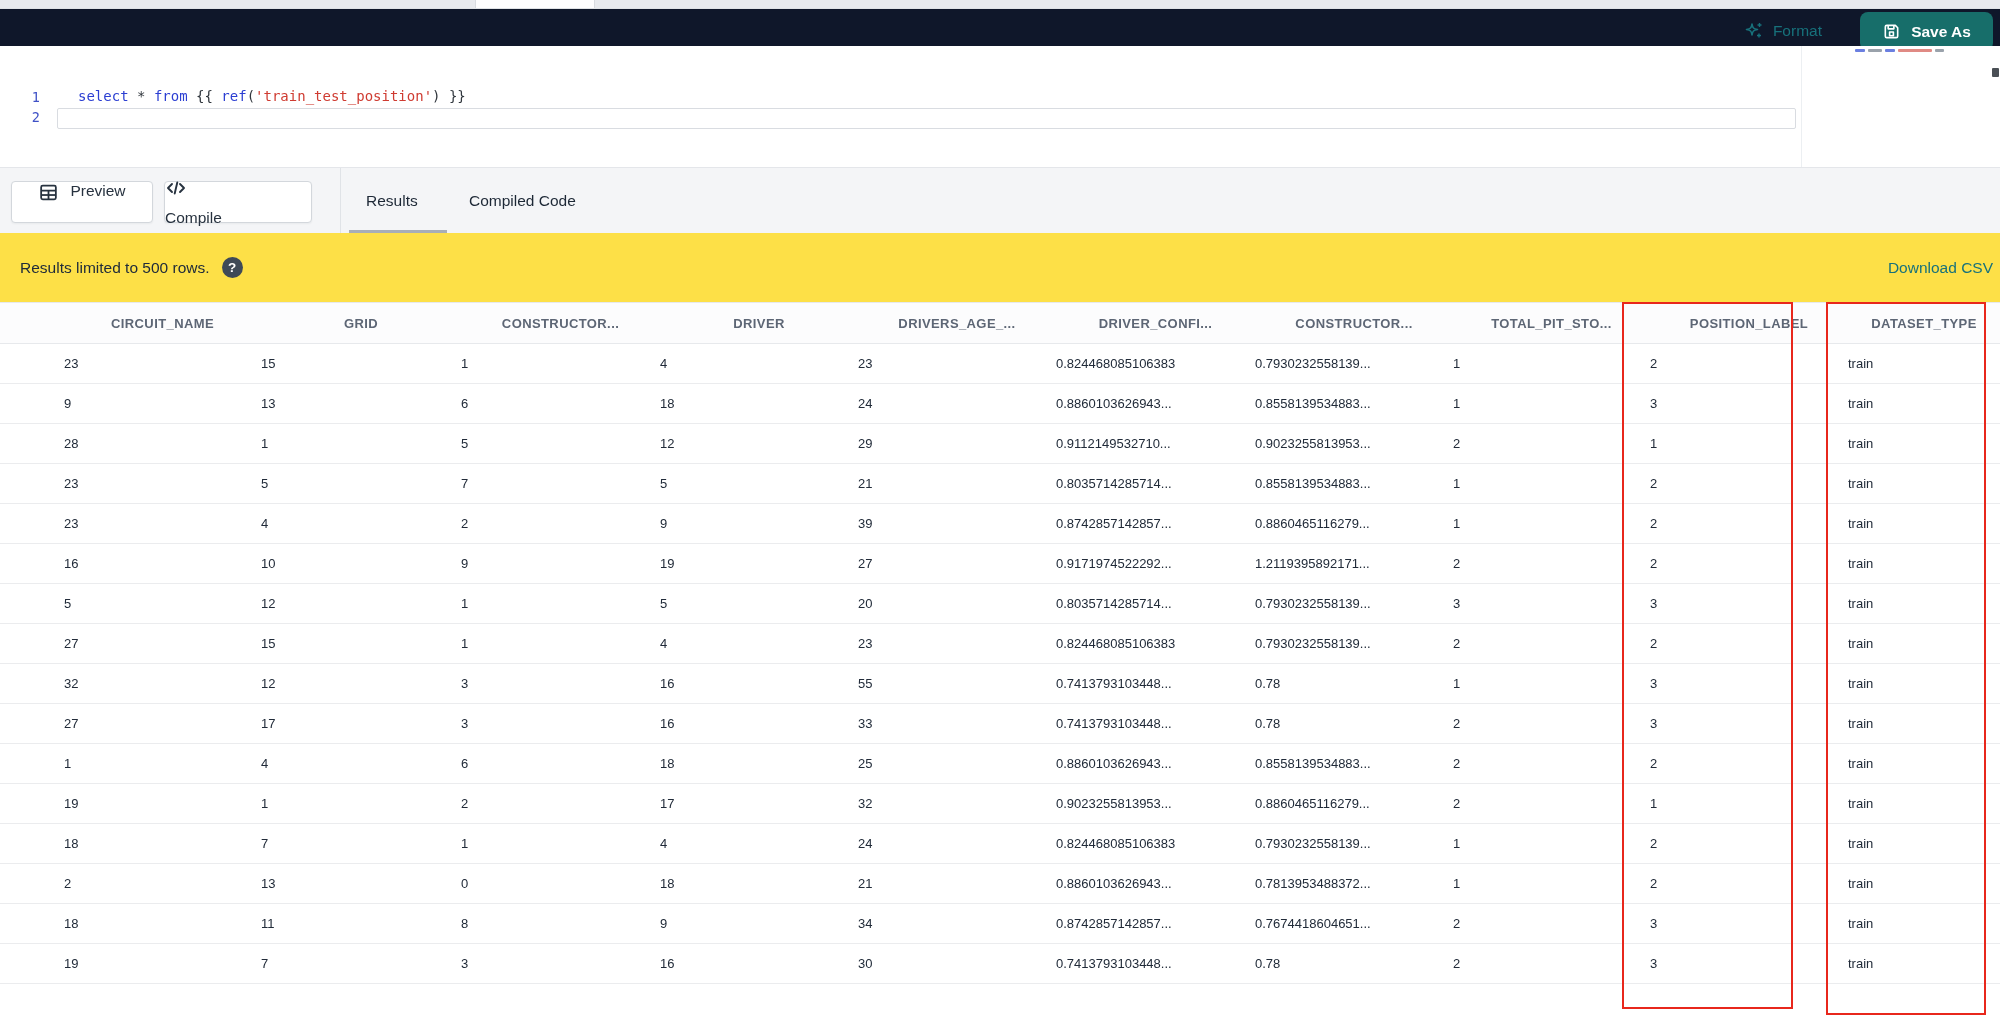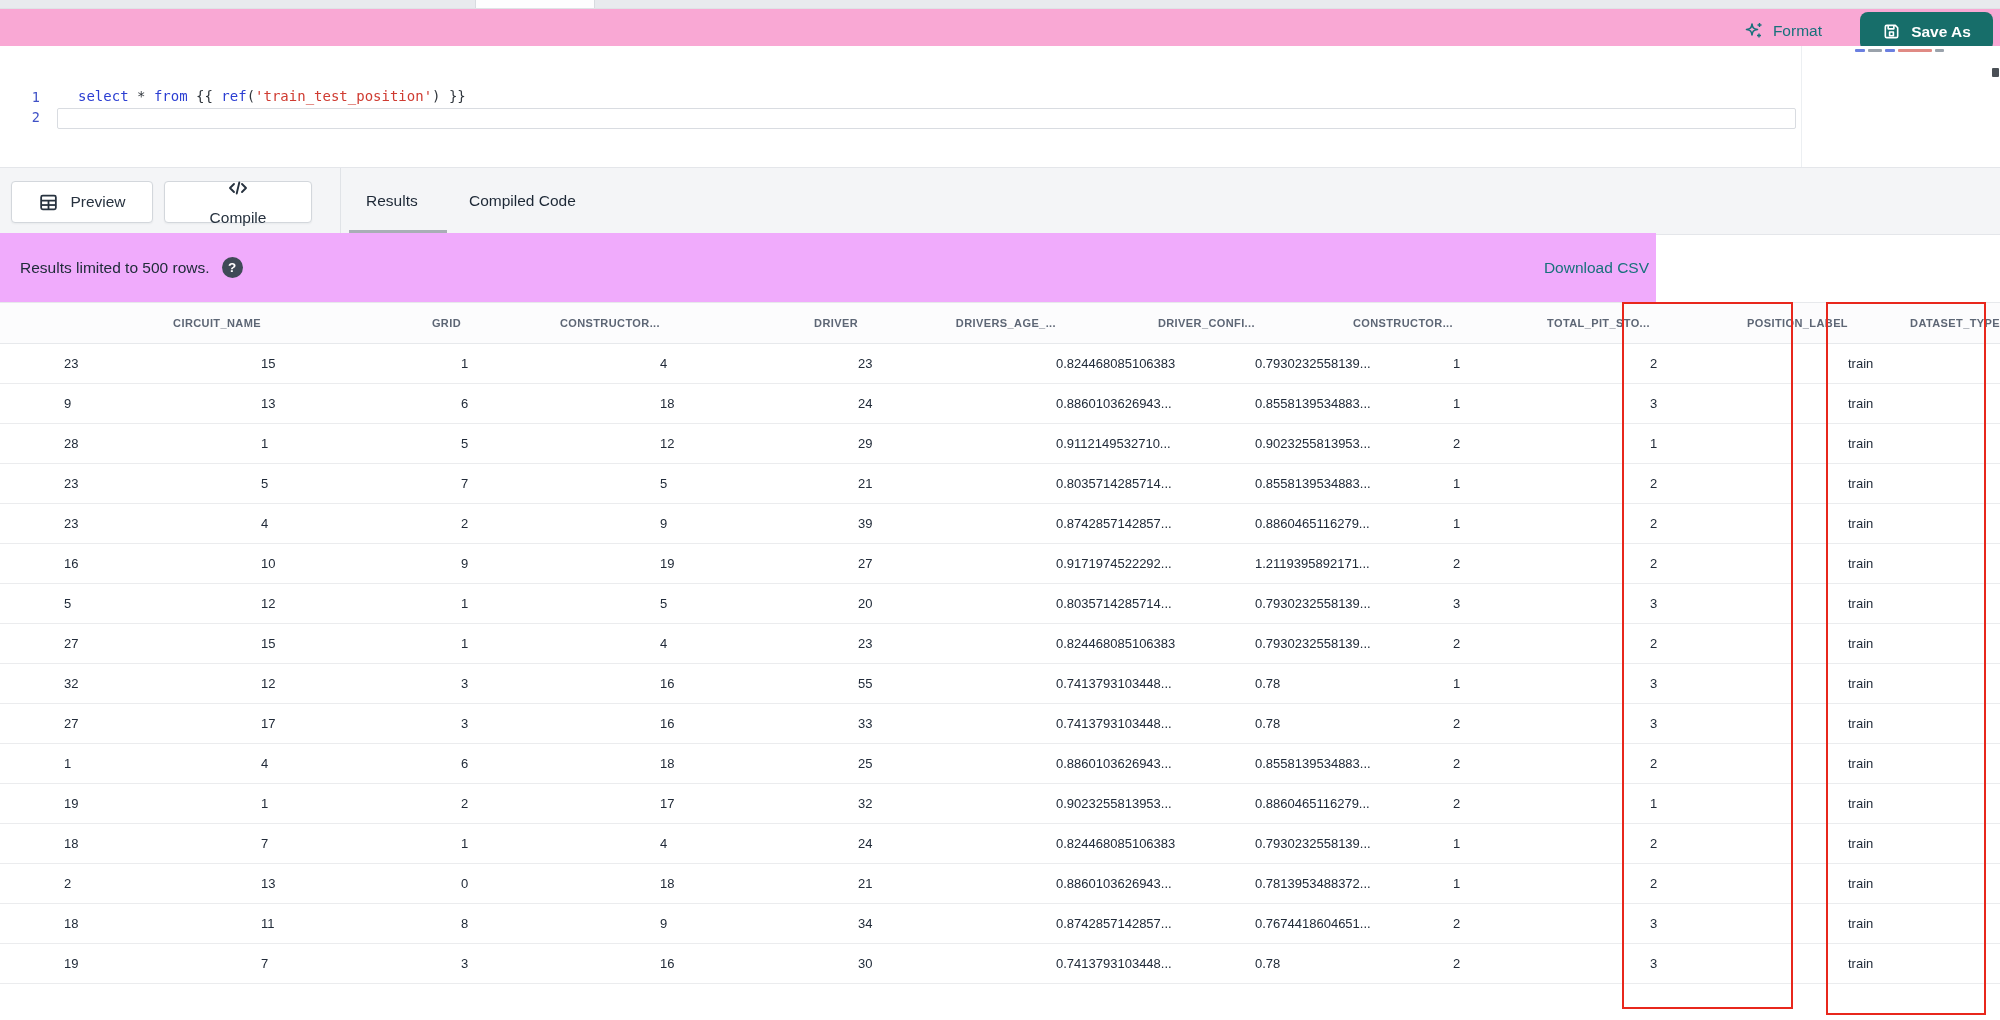--- a/index.html
+++ b/index.html
@@ -5,21 +5,21 @@
   html,body{margin:0;padding:0;background:#fff;}
   #screen{position:relative;width:2000px;height:1020px;overflow:hidden;
           font-family:"Liberation Sans",sans-serif;background:#fff;color:#212b39;}
   .abs{position:absolute;}
 
   
   #top-strip{left:0;top:0;width:2000px;height:8px;background:#e8eaee;border-bottom:1px solid #dfe2e6;}
   #top-strip-active{left:475px;top:0;width:118px;height:8px;background:#fdfdfe;border-left:1px solid #d8dbe0;border-right:1px solid #d8dbe0;}
 
   
-  #toolbar{left:0;top:9px;width:2000px;height:37px;background:#f9a8d4;border-bottom:1px solid #eef1f4;}
+  #toolbar{left:0;top:9px;width:2000px;height:37px;background:#0f172a;border-bottom:1px solid #eef1f4;}
   #format-btn{right:178px;top:12px;display:flex;align-items:center;gap:9px;color:var(--c-accent);
               font-size:15.5px;cursor:pointer;}
   #saveas-btn{right:7px;top:3px;width:133px;height:39px;background:var(--c-teal);border-radius:8px;
               display:flex;align-items:center;justify-content:center;gap:10px;color:#fff;
               font-size:15.5px;font-weight:700;cursor:pointer;}
 
   
   #editor{left:0;top:46px;width:2000px;height:121px;background:#fff;}
   .ln{width:40px;text-align:right;color:#3f51c6;font-family:"DejaVu Sans Mono",monospace;font-size:13.5px;}
   #ln1{left:0;top:43px;} #ln2{left:0;top:63px;}
@@ -27,43 +27,43 @@
   .tok-keyword{color:#2b3ed2;} .tok-string{color:#cf3b31;} .tok-operator{color:#30363d;} .tok-plain{color:#30363d;}
   #active-line-box{left:57px;top:62px;width:1737px;height:19px;border:1px solid #d9dce1;border-radius:2px;}
   #minimap-panel{left:1801px;top:0px;width:199px;height:121px;background:#fff;border-left:1px solid #eceff2;}
   .mm{position:absolute;height:3px;top:3px;border-radius:1px;}
   #scroll-mark{left:1991px;top:22px;width:7px;height:9px;background:#4a4f55;border-radius:1px;cursor:pointer;}
 
   
   #action-strip{left:0;top:167px;width:2000px;height:66px;background:#f4f5f7;
                 border-top:1px solid #e4e6ea;border-bottom:1px solid #e4e6ea;}
   .tool-btn{position:absolute;top:13px;height:42px;background:#fff;border:1px solid #d3d7dc;border-radius:4px;
-            display:flex;align-items:center;justify-content:center;gap:11px;font-size:15.5px;color:#27323f;
+            display:flex;align-items:flex-start;justify-content:center;gap:11px;font-size:15.5px;color:#27323f;
             font-weight:500;box-shadow:0 1px 2px rgba(20,30,40,.05);cursor:pointer;box-sizing:border-box;}
   #preview-btn{left:11px;width:142px;}
   #compile-btn{left:164px;width:148px;flex-direction:column;}
   #strip-divider{left:340px;top:0;width:1px;height:66px;background:#e0e3e7;}
   .tab{position:absolute;top:0;height:66px;display:flex;align-items:center;font-size:15.5px;color:#1d2836;cursor:pointer;}
   #tab-results{left:366px;}
   #tab-compiled{left:469px;}
   #tab-underline{left:349px;top:62px;width:98px;height:4px;background:#a8aeb6;}
 
   
-  #info-row{left:0;top:233px;width:1656px;height:69px;background:#f0abfc;}
+  #info-row{left:0;top:233px;width:2000px;height:69px;background:#fde047;}
   #limit-note{left:20px;top:0;height:69px;display:flex;align-items:center;gap:12px;font-size:15.5px;color:#202c3a;}
   #help-icon{width:21px;height:21px;border-radius:50%;background:#3f4a57;color:#fff;font-size:13.5px;font-weight:700;
              display:flex;align-items:center;justify-content:center;cursor:pointer;}
   #download-csv{right:7px;top:0;height:69px;display:flex;align-items:center;color:var(--c-accent);
                 font-size:15.5px;cursor:pointer;margin-left:34px;}
 
   
   #table-wrap{left:0;top:302px;width:2000px;height:718px;}
   table{border-collapse:collapse;table-layout:fixed;width:2000px;}
   thead th{height:40px;background:#fcfcfd;border-top:1px solid #e7e9ec;border-bottom:1px solid #e7e9ec;
-           font-size:11px;font-weight:700;color:#5d6675;text-align:right;letter-spacing:.4px;padding:0;}
+           font-size:13px;font-weight:700;color:#5d6675;text-align:center;letter-spacing:.4px;padding:0;}
   tbody td{height:39px;border-bottom:1px solid #ebecee;font-size:13px;color:#212b39;padding:0;}
   th:first-child,td:first-child{padding-left:64px;}
 
   
   .red-box{border:2px solid var(--c-red);pointer-events:none;box-sizing:border-box;}
   #red-box-position{left:1622px;top:302px;width:171px;height:707px;}
   #red-box-dataset{left:1826px;top:302px;width:160px;height:713px;}
 
   svg{display:block;}
 </style>

